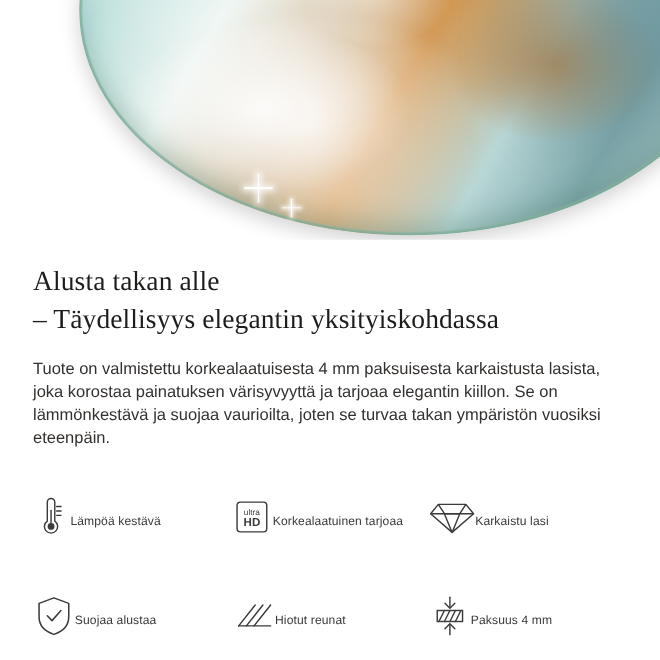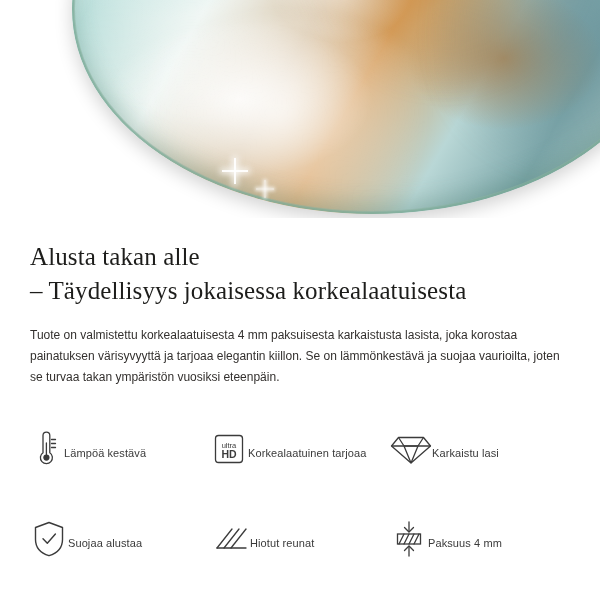--- a/index.html
+++ b/index.html
@@ -146,21 +146,21 @@
     line-height: 34px;
     font-weight: 400;
     letter-spacing: 0.1px;
   }
   .headline .line2 {
     display: block;
   }
   .body-copy {
     margin-top: 14px;
     color: #33302e;
-    font-size: 12px;
+    font-size: 15px;
     line-height: 21px;
     max-width: 546px;
   }
 
   
   .features {
     margin-top: 22px;
     display: grid;
     grid-template-columns: repeat(3, 1fr);
     grid-template-rows: repeat(2, 78px);
@@ -204,21 +204,21 @@
       <div class="disc-rim"></div>
     </div>
     <span class="sparkle sparkle-a"></span>
     <span class="sparkle sparkle-b"></span>
   </div>
 
   <div class="content">
 
     <h1 class="headline">
       <span>Alusta takan alle</span>
-      <span class="line2">– Täydellisyys jokaisessa korkealaatuisesta</span>
+      <span class="line2">– Täydellisyys elegantin yksityiskohdassa</span>
     </h1>
 
     <p class="body-copy">Tuote on valmistettu korkealaatuisesta 4 mm paksuisesta karkaistusta lasista, joka korostaa painatuksen värisyvyyttä ja tarjoaa elegantin kiillon. Se on lämmönkestävä ja suojaa vaurioilta, joten se turvaa takan ympäristön vuosiksi eteenpäin.</p>
 
     <div class="features">
 
       <div class="feature">
         <span class="feature-icon">
           <svg width="34" height="40" viewBox="0 0 34 40" fill="none" stroke="#3b3b3b" stroke-width="1.3" stroke-linecap="round">
             <path d="M13 6.5a3.4 3.4 0 0 1 6.8 0v17.2a6 6 0 1 1-6.8 0z"></path>

